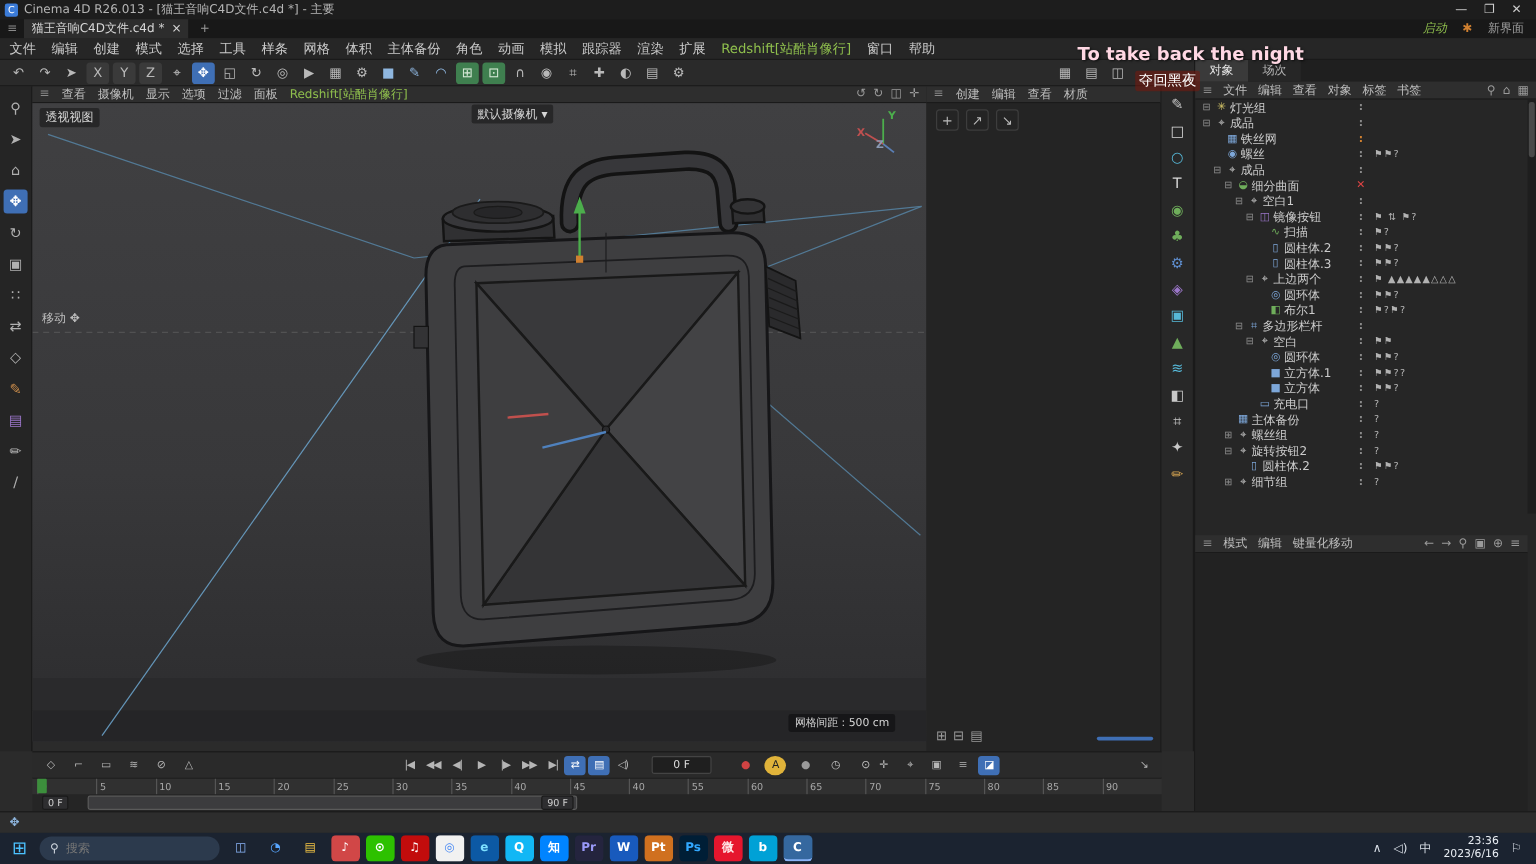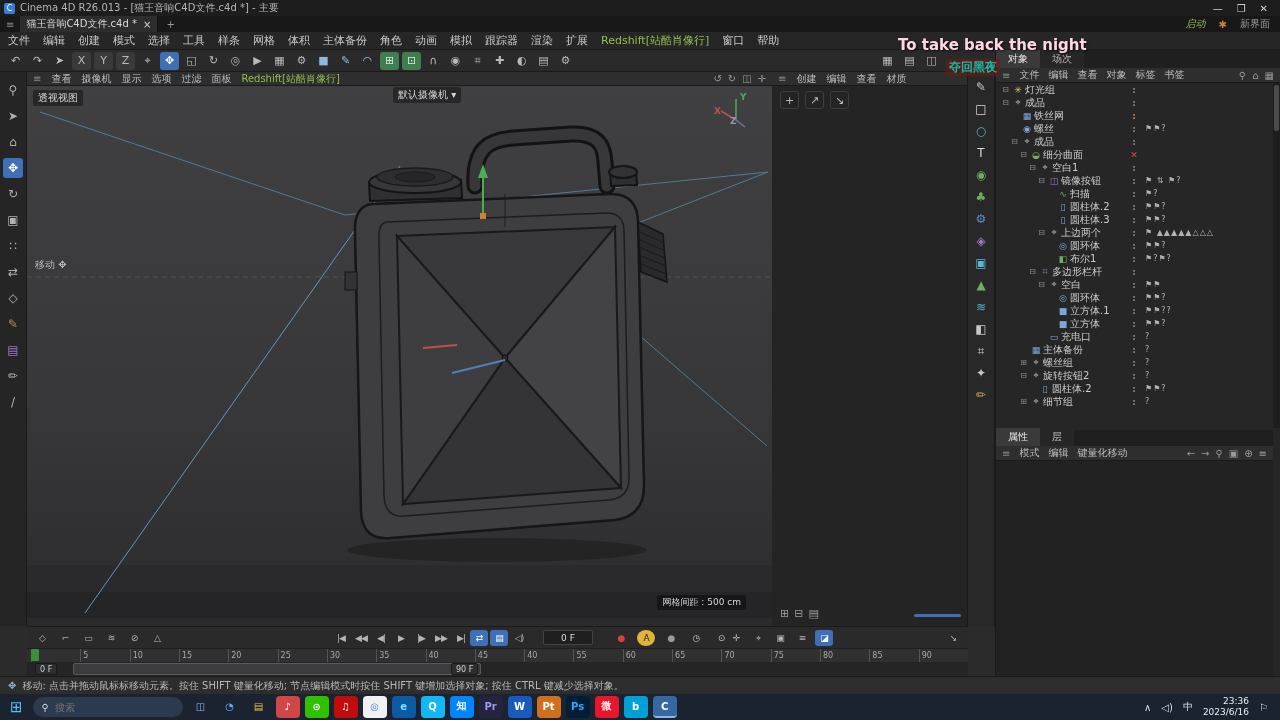--- a/index.html
+++ b/index.html
@@ -62,21 +62,21 @@
   
   .statusbar{left:0;top:676px;width:1280px;height:18px;background:#2d2d2d;border-top:1px solid #1a1a1a;display:flex;align-items:center;gap:6px;padding:0 8px;font-size:10px;color:#b8b8b8;}
   .taskbar{left:0;top:694px;width:1280px;height:26px;background:#1b2330;display:flex;align-items:center;gap:6px;padding:0 6px;}
   .searchpill{width:150px;height:20px;background:#2c3a4d;border-radius:11px;display:flex;align-items:center;gap:6px;padding:0 9px;color:#cfd6de;font-size:10px;}
   .searchpill input{background:transparent;border:none;outline:none;color:#cfd6de;font-size:10px;width:100px;}
   .app{width:24px;height:22px;display:flex;align-items:center;justify-content:center;border-radius:4px;font-size:10px;font-weight:bold;border-bottom:2px solid transparent;color:#dfe5ec;}
   .tray{margin-left:auto;display:flex;align-items:center;gap:10px;color:#d8dee6;font-size:10px;padding-right:6px;}
   .clock{text-align:right;font-size:9px;line-height:11px;color:#e8edf3;}
   
   .subtitle-en{left:898px;top:36px;font-size:15px;color:#ffd7e3;text-shadow:1px 1px 2px rgba(0,0,0,.7);font-weight:bold;}
-  .subtitle-zh{left:946px;top:59px;font-size:12px;color:#14b8a6;background:rgba(120,24,12,.55);padding:0 3px;border-radius:2px;font-weight:bold;}
+  .subtitle-zh{left:946px;top:59px;font-size:12px;color:#ffffff;background:rgba(120,24,12,.55);padding:0 3px;border-radius:2px;font-weight:normal;}
   .startup{color:#8fbf4d;font-style:italic;}
 </style>
 </head>
 <body>
 
 <div id="screen">
 
   <div class="abs titlebar">
     <span class="appicon">C</span>
     <span>Cinema 4D R26.013 - [猫王音响C4D文件.c4d *] - 主要</span>
@@ -552,24 +552,20 @@
           <span class="t-exp">⊞</span>
           <span class="t-ico" style="color: rgb(192, 192, 192);">⌖</span>
           <span class="t-label">细节组</span>
           <span class="t-marks">:</span>
           <span class="t-tags">?</span>
         </div>
       </div>
     <div class="rp-scroll">
         <div class="handle"></div>
       </div>
-    <div class="attr-tabs">
-      <span class="rp-tab active">属性</span>
-      <span class="rp-tab">层</span>
-    </div>
     <div class="attr-menus">
       <span style="color:#8a8a8a;">≡</span>
       <span class="row" style="gap:9px;">
 
       <span>模式</span>
           <span>编辑</span>
           <span>键量化移动</span>
         </span>
       <span class="row" style="gap:6px;margin-left:auto;color:#9a9a9a;">
 
@@ -656,21 +652,20 @@
 
   <div class="rangerow">
     <div class="rangeband"></div>
     <span class="rbox" style="left:8px;">0 F</span>
     <span class="rbox" style="left:424px;">90 F</span>
     <span class="rbox" style="right:10px;background:transparent;border-color:transparent;margin-top:46px;">180 F</span>
   </div>
 
   <div class="abs statusbar">
     <span style="color:#8fb7e0;">✥</span>
-    <span>移动: 点击并拖动鼠标标移动元素。按住 SHIFT 键量化移动; 节点编辑模式时按住 SHIFT 键增加选择对象; 按住 CTRL 键减少选择对象。</span>
   </div>
 
   <div class="abs taskbar">
     <span style="font-size:15px;color:#4cc2ff;padding:0 4px;">⊞</span>
     <span class="searchpill">
       <span>⚲</span>
       <input placeholder="搜索" style="">
     </span>
     <span class="row" style="gap:5px;">
 

